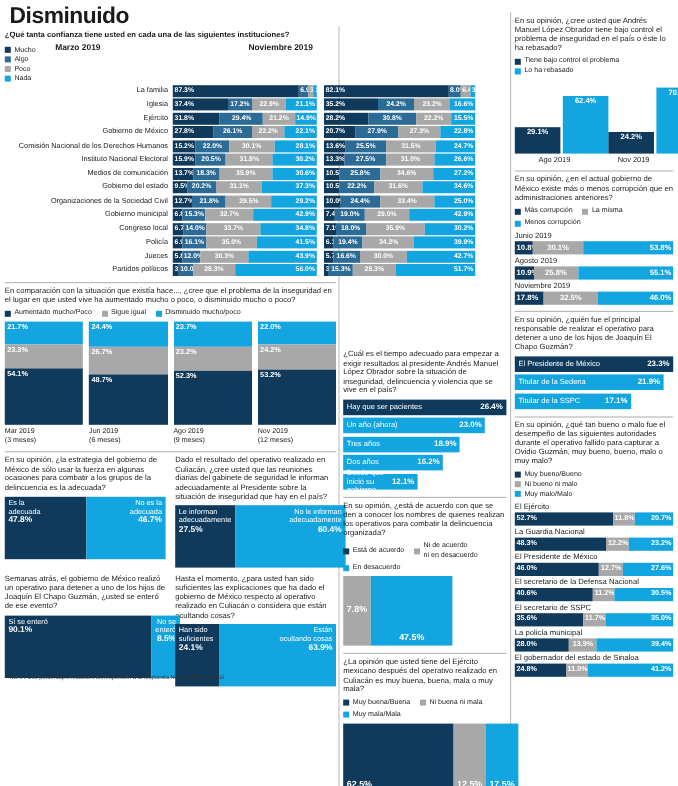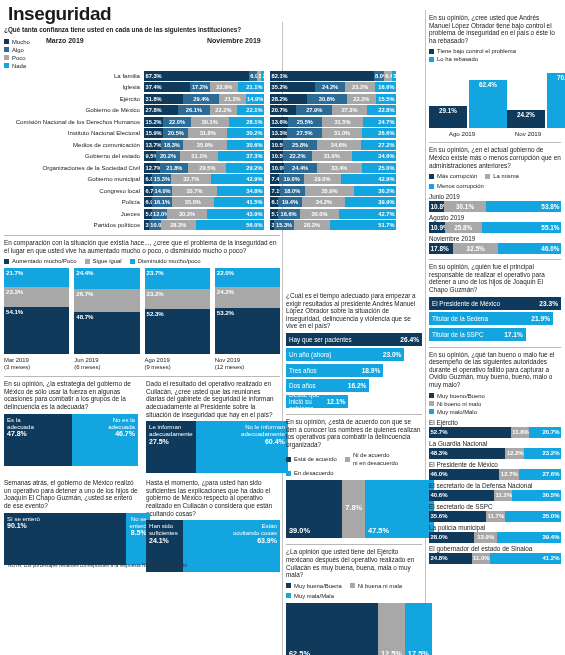--- a/index.html
+++ b/index.html
@@ -81,21 +81,21 @@
 </style>
 </head>
 <body>
 
 <div class="page">
 
   <div class="colrule" style="left:282px;top:22px;"></div>
   <div class="colrule" style="left:425px;top:10px;"></div>
 
   <div class="colA">
-    <div class="title">Inseguridad</div>
+    <div class="title">Disminuido</div>
     <div class="q" style="margin-left:0;">¿Qué tanta confianza tiene usted en cada una de las siguientes instituciones?</div>
 
     <div style="display:flex;">
       <div style="flex:0 0 42px;">
         <div class="legend vert" id="conf-legend">
             <div class="lg">
               <span class="sw" style="background: rgb(15, 58, 92);"></span>
               <span style="white-space: pre-line;">Mucho</span>
             </div>
             <div class="lg">
@@ -756,27 +756,24 @@
           <span class="sw" style="background: rgb(168, 168, 168);"></span>
           <span style="white-space: pre-line;">Ni de acuerdo
 ni en desacuerdo</span>
         </div>
         <div class="lg">
           <span class="sw" style="background: rgb(19, 165, 224);"></span>
           <span style="white-space: pre-line;">En desacuerdo</span>
         </div>
       </div>
     <div id="nombres-bar" style="height:58px;display:flex;margin-top:3px;">
-        <div style="background: rgb(15, 58, 92); flex: 0 0 41.3574%; position: relative; display: flex; align-items: flex-end; justify-content: flex-start;">
-          <span style="font-size: 7.4px; font-weight: bold; color: rgb(255, 255, 255); padding: 0px 3px 3px; white-space: nowrap;">39.0%</span>
-        </div>
         <div style="background: rgb(168, 168, 168); flex: 0 0 8.27147%; position: relative; display: flex; align-items: center; justify-content: center;">
           <span style="font-size: 7.4px; font-weight: bold; color: rgb(255, 255, 255); padding: 0px 3px 3px; white-space: nowrap;">7.8%</span>
         </div>
-        <div style="background: rgb(19, 165, 224); flex: 0 0 50.3712%; position: relative; display: flex; align-items: flex-end; justify-content: flex-start;">
+        <div style="background: rgb(19, 165, 224); flex: 0 0 50.3712%; position: relative; display: flex; align-items: flex-end; justify-content: center;">
           <span style="font-size: 7.4px; font-weight: bold; color: rgb(255, 255, 255); padding: 0px 3px 3px; white-space: nowrap;">47.5%</span>
         </div>
       </div>
 
     <div class="sec-divider" style="margin-top:6px;"></div>
 
     <div class="qn">¿La opinión que usted tiene del Ejército mexicano después del operativo realizado en Culiacán es muy buena, buena, mala o muy mala?</div>
     <div class="legend" id="ejercito-legend">
         <div class="lg">
           <span class="sw" style="background: rgb(15, 58, 92);"></span>

